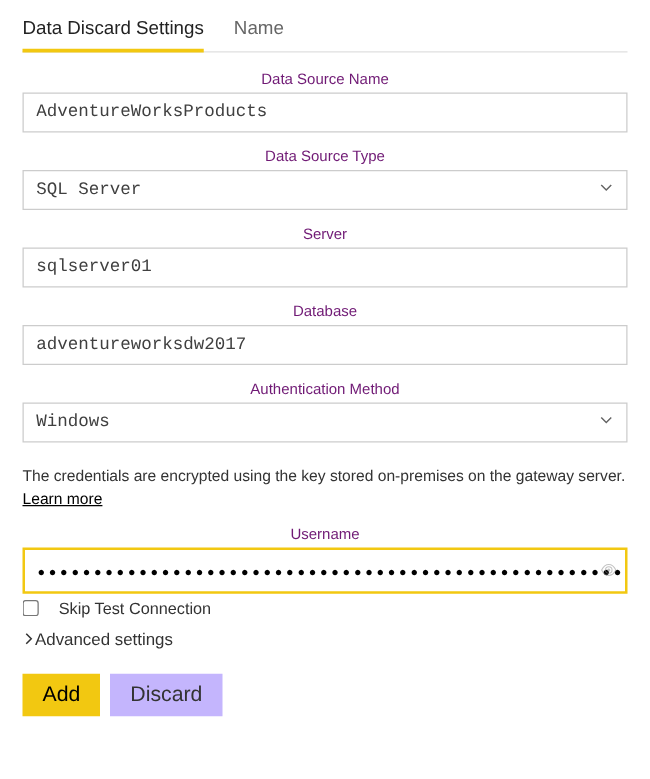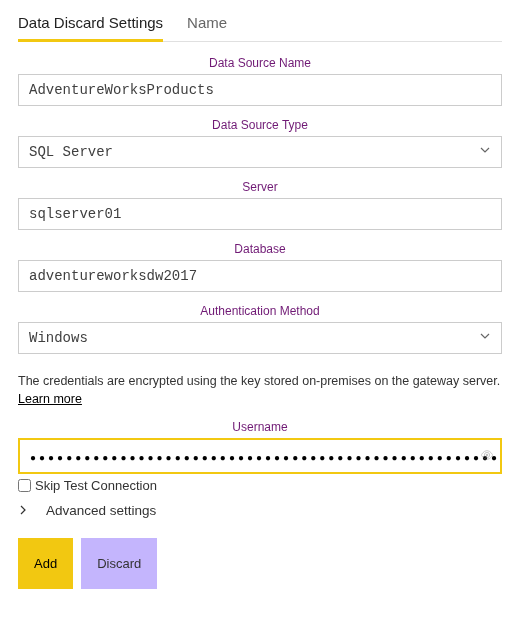--- a/index.html
+++ b/index.html
@@ -85,40 +85,40 @@
   .eye-icon {
     position: absolute;
     right: 6px;
     top: 50%;
     transform: translateY(-50%);
     opacity: 0.5;
   }
   .checkbox-row {
     display: flex;
     align-items: center;
-    gap: 4px;
+    gap: 16px;
     font-size: 13px;
     color: #333;
     margin-top: 2px;
     margin-bottom: 10px;
   }
   .checkbox-row input { margin: 0; }
   .adv-row {
     display: flex;
     align-items: center;
-    gap: 18px;
+    gap: 0;
     font-size: 13.5px;
     color: #333;
     cursor: pointer;
     margin-bottom: 20px;
   }
   .btn-row { display: flex; gap: 8px; }
   .btn {
-    padding: 18px 16px;
-    font-size: 13px;
+    padding: 7px 16px;
+    font-size: 17px;
     border: none;
     cursor: pointer;
     font-family: inherit;
   }
   .btn-primary { background: #f2c811; color: #000; }
   .btn-secondary { background: #c4b5fd; color: #333; }
 </style>
 </head>
 <body>
 

